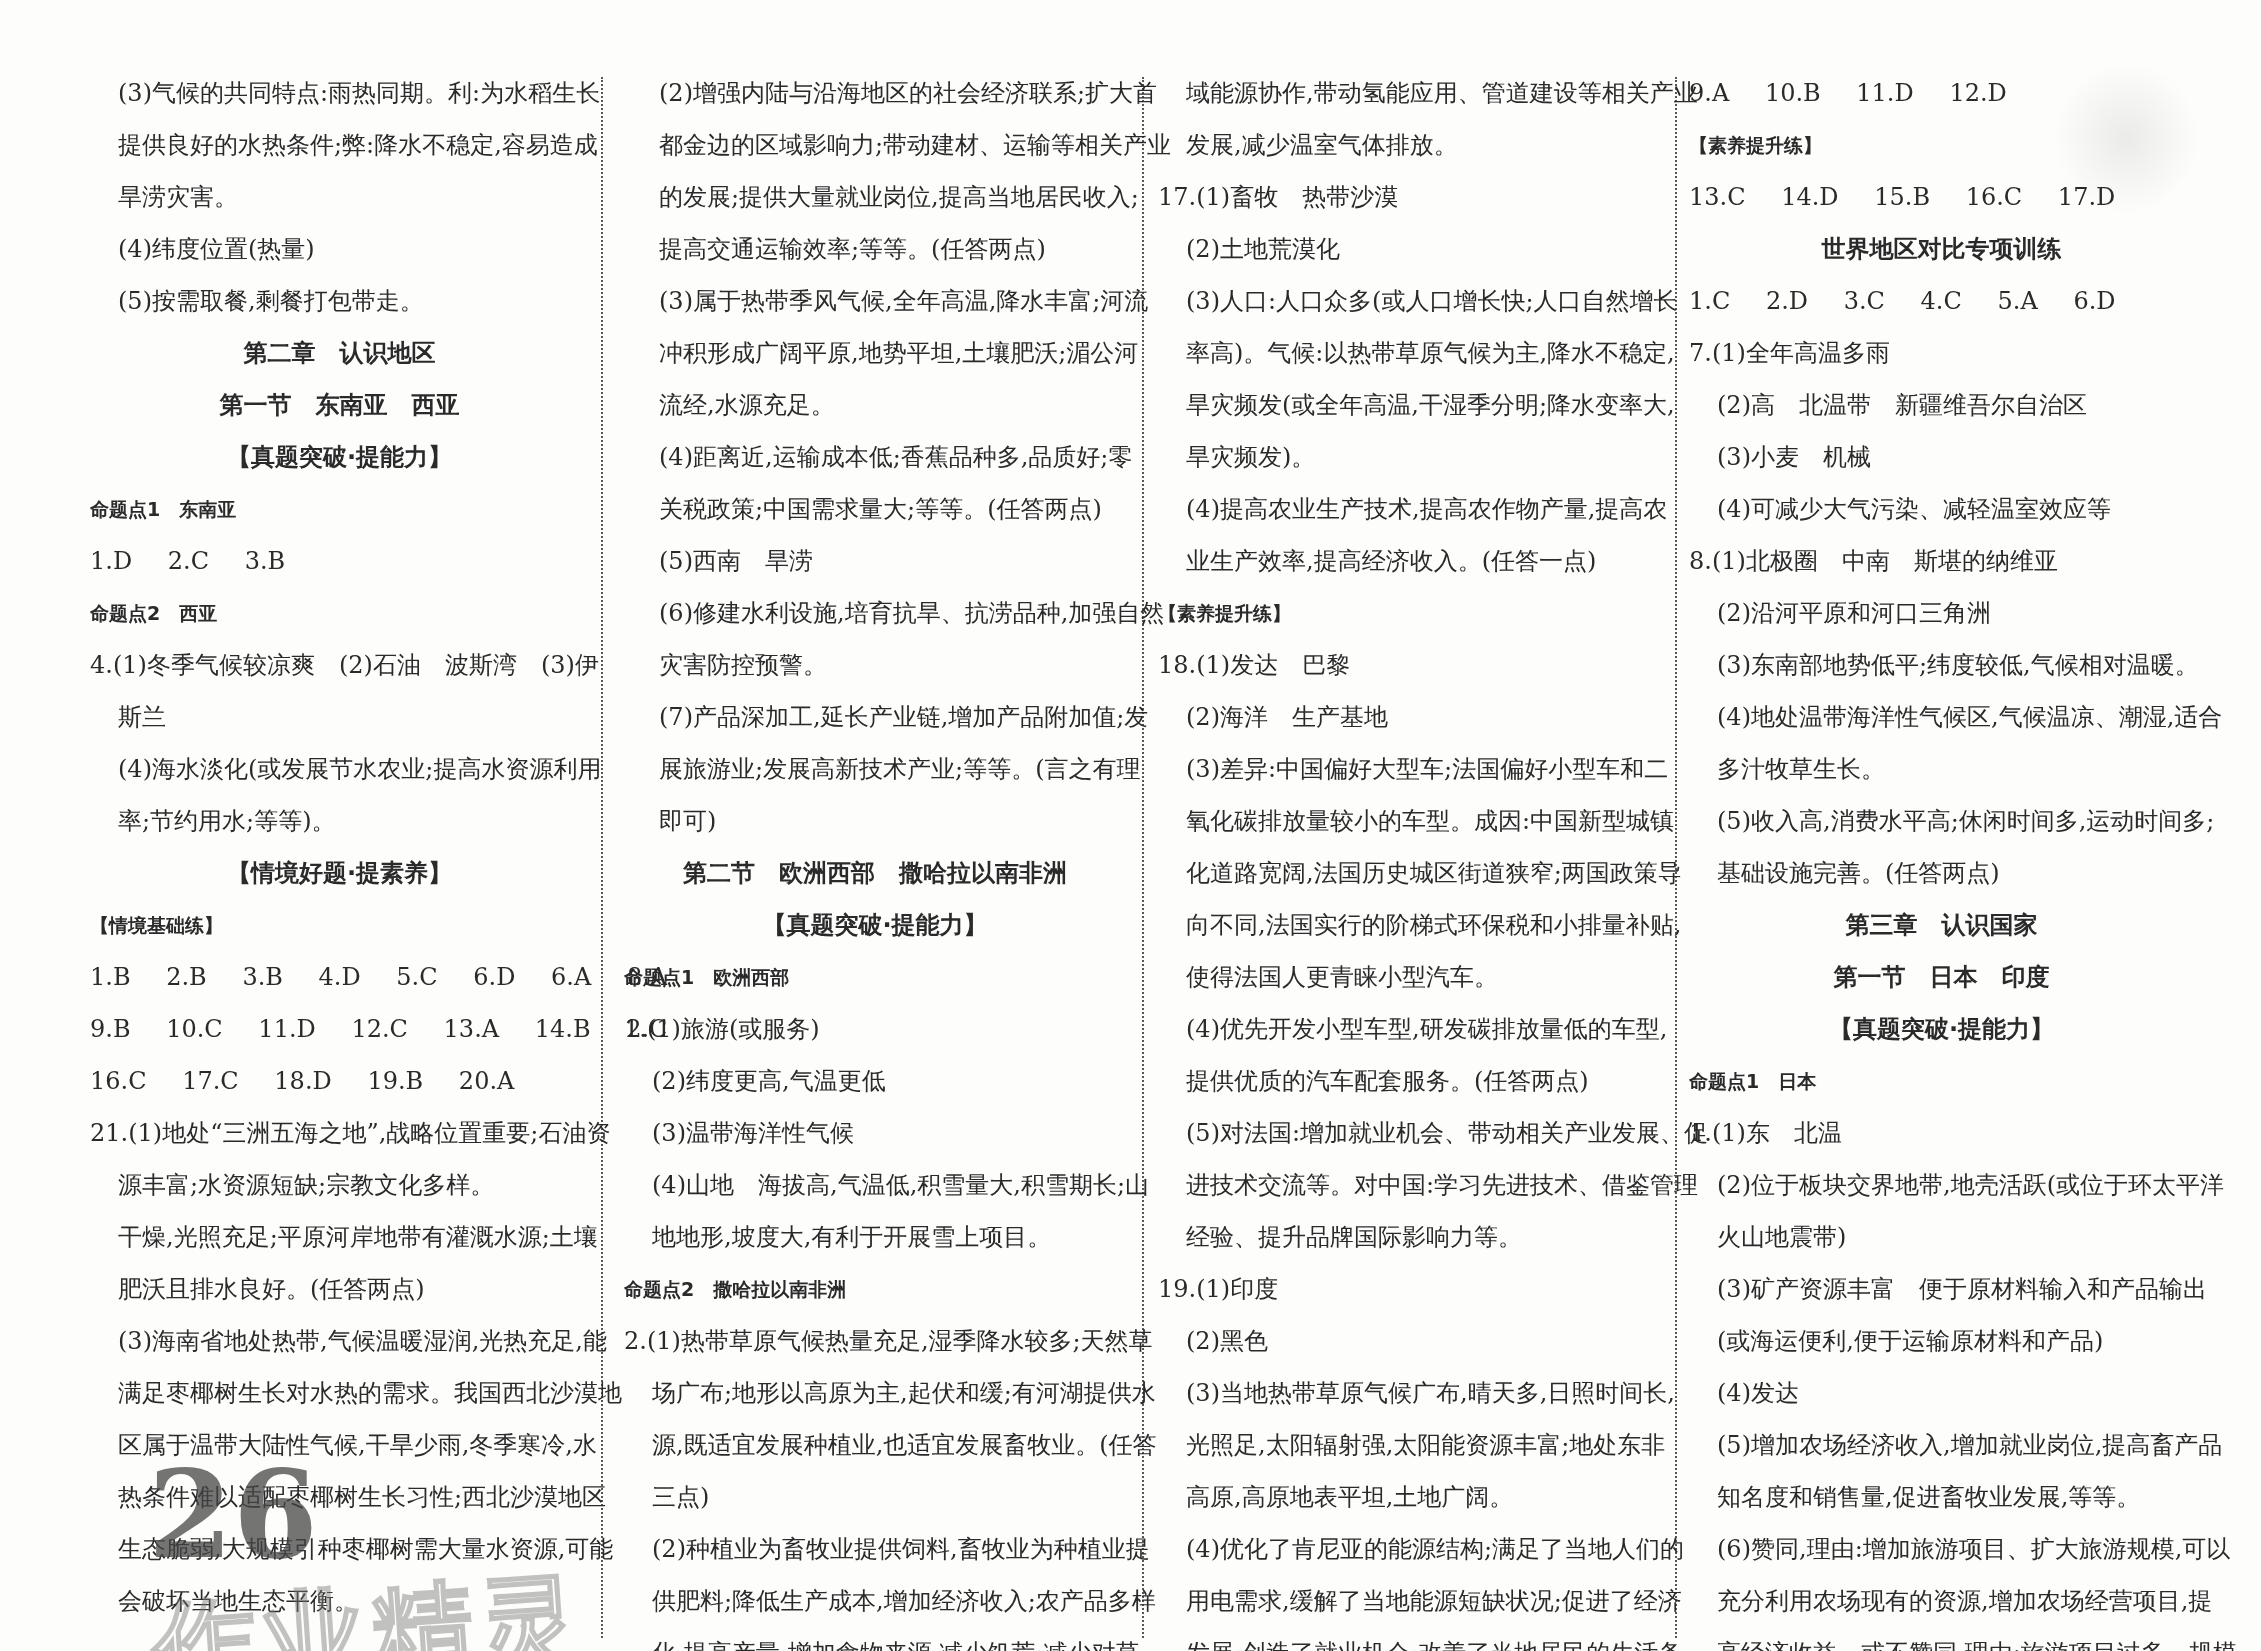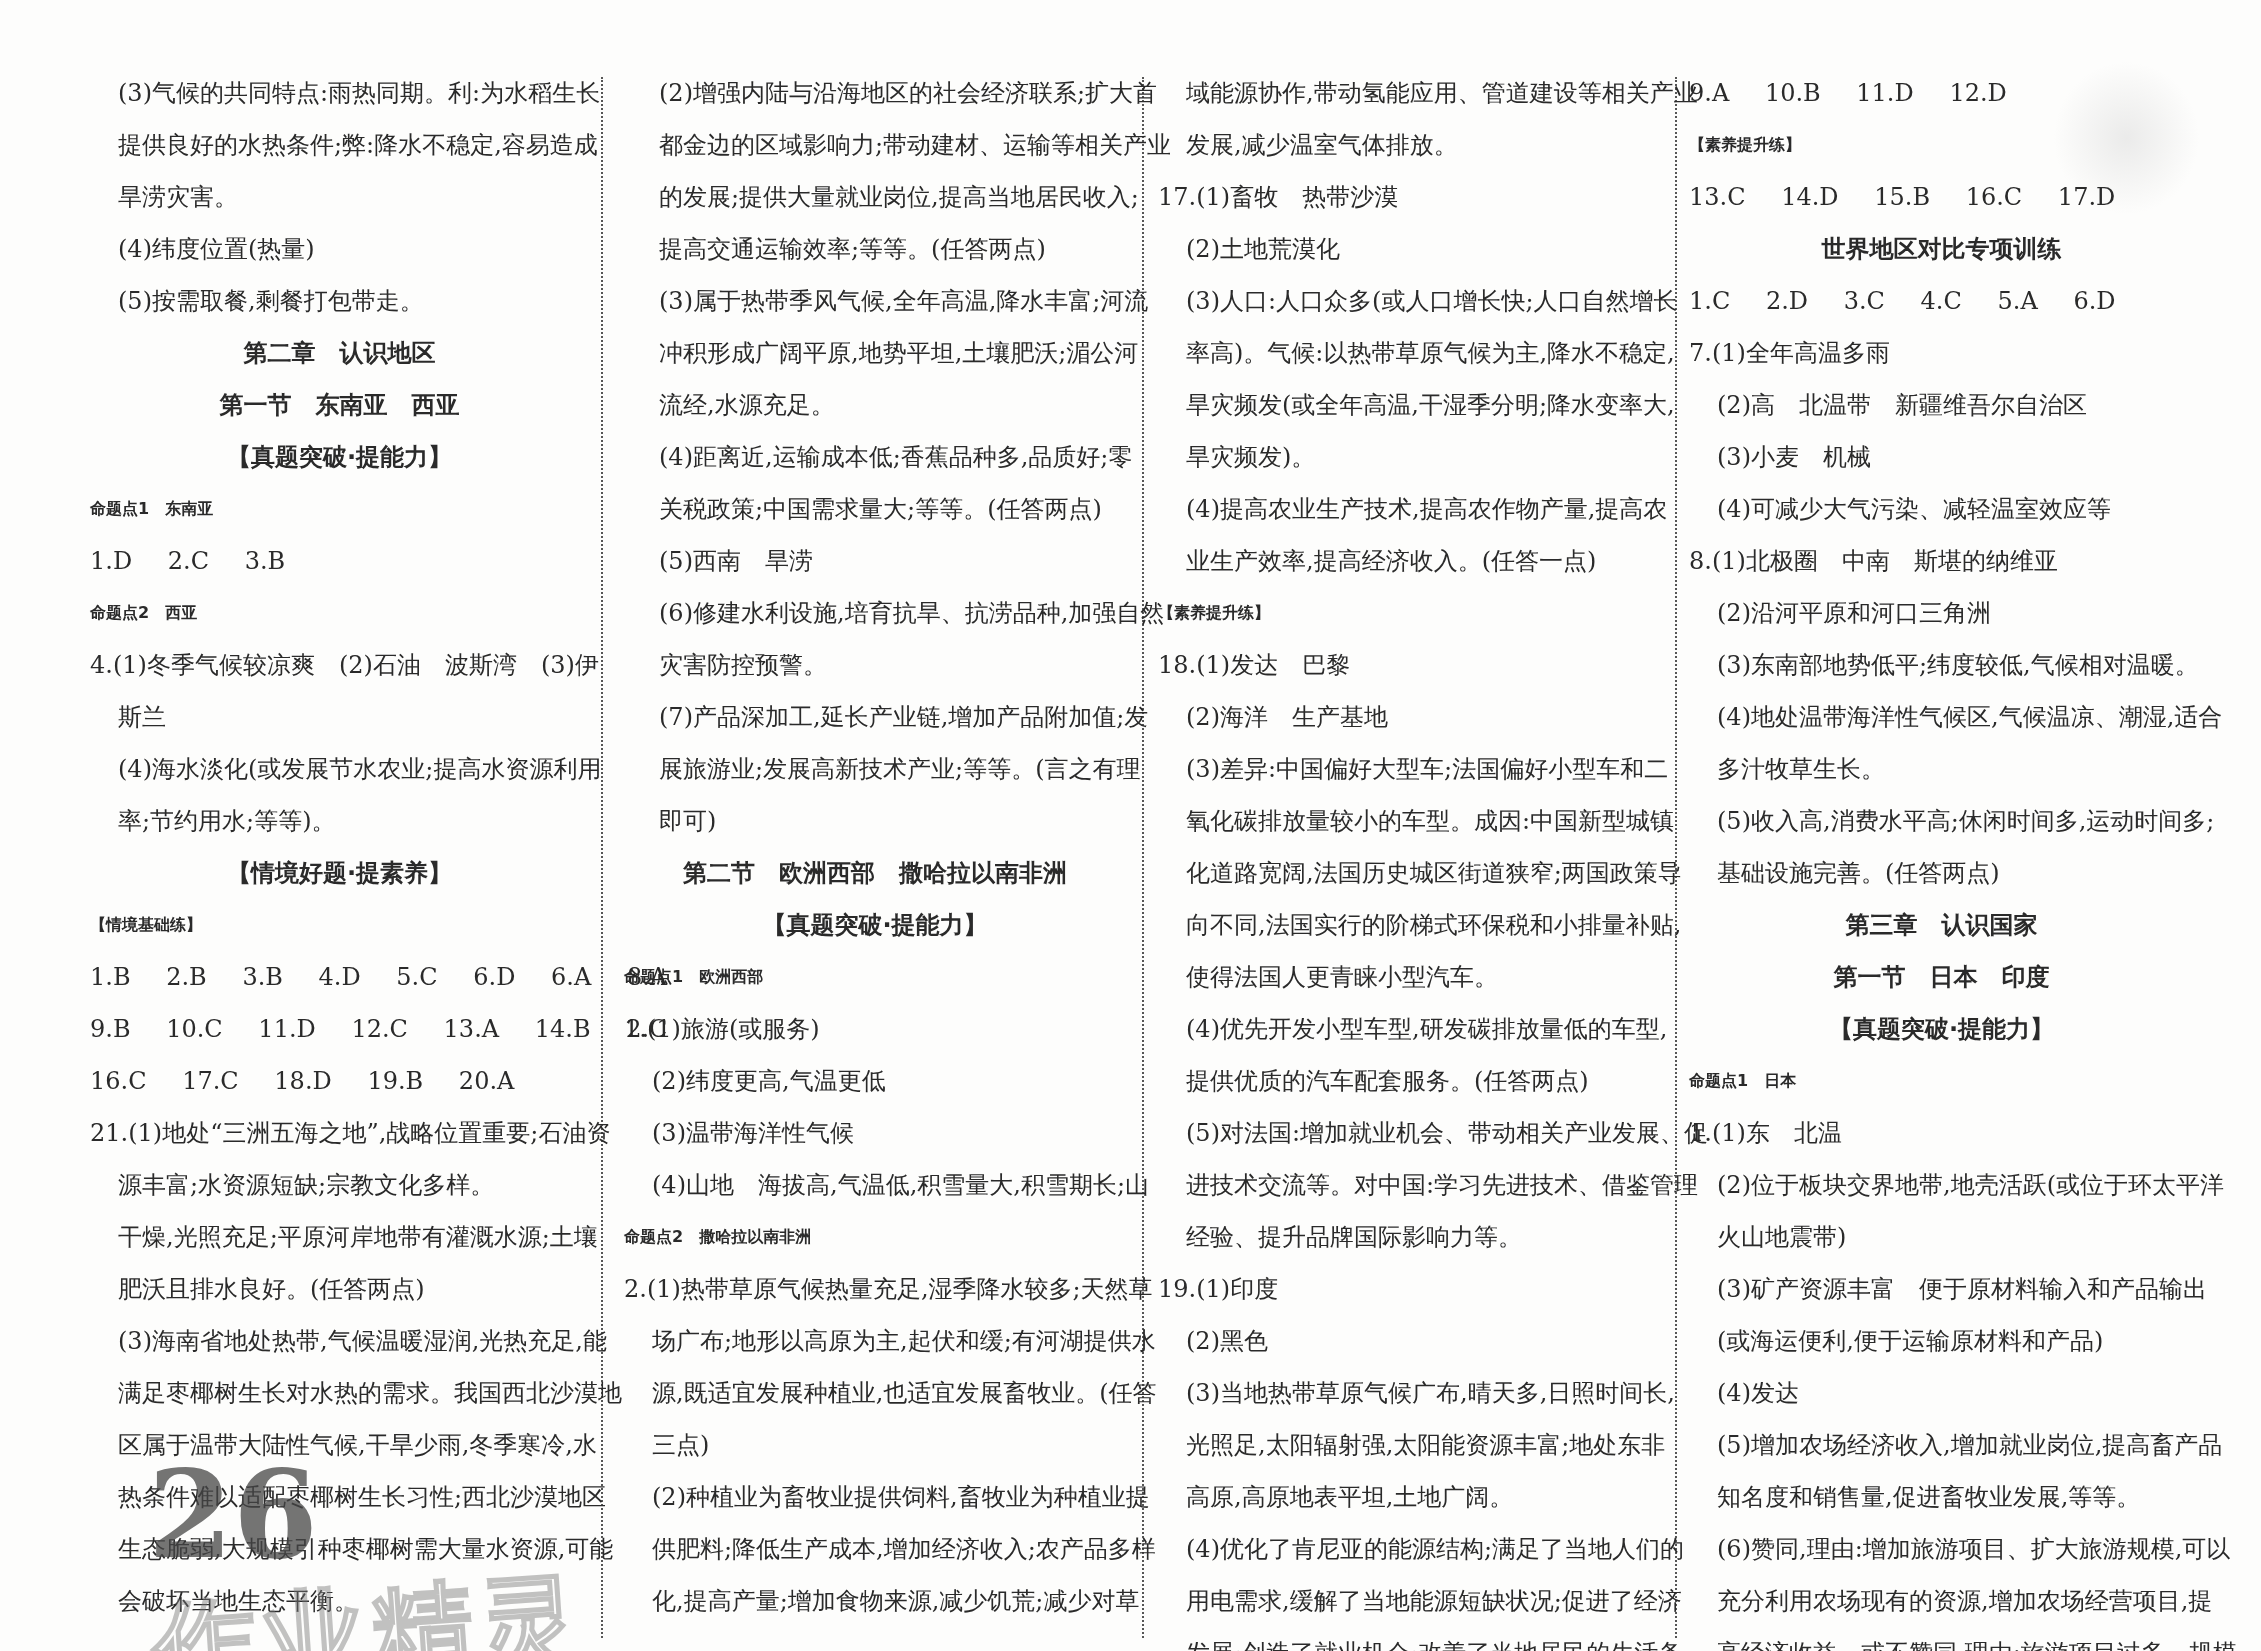--- a/index.html
+++ b/index.html
@@ -14,21 +14,21 @@
   .col { position:absolute; top:67px; font-size:24px; line-height:52px; }
   #col1 { left:90px; width:499px; }
   #col2 { left:624px; width:502px; }
   #col3 { left:1158px; width:505px; }
   #col4 { left:1689px; width:505px; }
   .divider { position:absolute; top:77px; height:1561px; width:0; border-left:2.6px dotted #555; }
   .line { white-space:nowrap; }
   .indent { padding-left:28px; }
   .indent2 { padding-left:35px; }
   .center { text-align:center; font-family:"DejaVu Sans","Liberation Sans",sans-serif; font-weight:bold; font-size:24px; }
-  .head { font-family:"DejaVu Sans","Liberation Sans",sans-serif; font-weight:bold; font-size:16px; }
+  .head { font-family:"DejaVu Sans","Liberation Sans",sans-serif; font-weight:bold; font-size:19px; }
   .ans-row span.item { margin-right:28px; }
   .watermark {
     position:absolute; left:154px; top:1567px;
     font-family:"DejaVu Sans","Liberation Sans",sans-serif;
     font-size:102px; font-weight:bold; color:transparent;
     -webkit-text-stroke:1.9px rgba(120,120,120,0.45);
     letter-spacing:6.4px; transform:rotate(-4deg);
   }
   .pagenum {
     position:absolute; left:148px; top:1442px;
@@ -128,20 +128,21 @@
     <div class="line indent2">(7)产品深加工,延长产业链,增加产品附加值;发</div>
     <div class="line indent2">展旅游业;发展高新技术产业;等等。(言之有理</div>
     <div class="line indent2">即可)</div>
     <div class="line center">第二节　欧洲西部　撒哈拉以南非洲</div>
     <div class="line center">【真题突破·提能力】</div>
     <div class="line head">命题点1　欧洲西部</div>
     <div class="line">1.(1)旅游(或服务)</div>
     <div class="line indent">(2)纬度更高,气温更低</div>
     <div class="line indent">(3)温带海洋性气候</div>
     <div class="line indent">(4)山地　海拔高,气温低,积雪量大,积雪期长;山</div>
+    <div class="line indent">地地形,坡度大,有利于开展雪上项目。</div>
     <div class="line head">命题点2　撒哈拉以南非洲</div>
     <div class="line">2.(1)热带草原气候热量充足,湿季降水较多;天然草</div>
     <div class="line indent">场广布;地形以高原为主,起伏和缓;有河湖提供水</div>
     <div class="line indent">源,既适宜发展种植业,也适宜发展畜牧业。(任答</div>
     <div class="line indent">三点)</div>
     <div class="line indent">(2)种植业为畜牧业提供饲料,畜牧业为种植业提</div>
     <div class="line indent">供肥料;降低生产成本,增加经济收入;农产品多样</div>
     <div class="line indent">化,提高产量;增加食物来源,减少饥荒;减少对草</div>
 
   </div>

